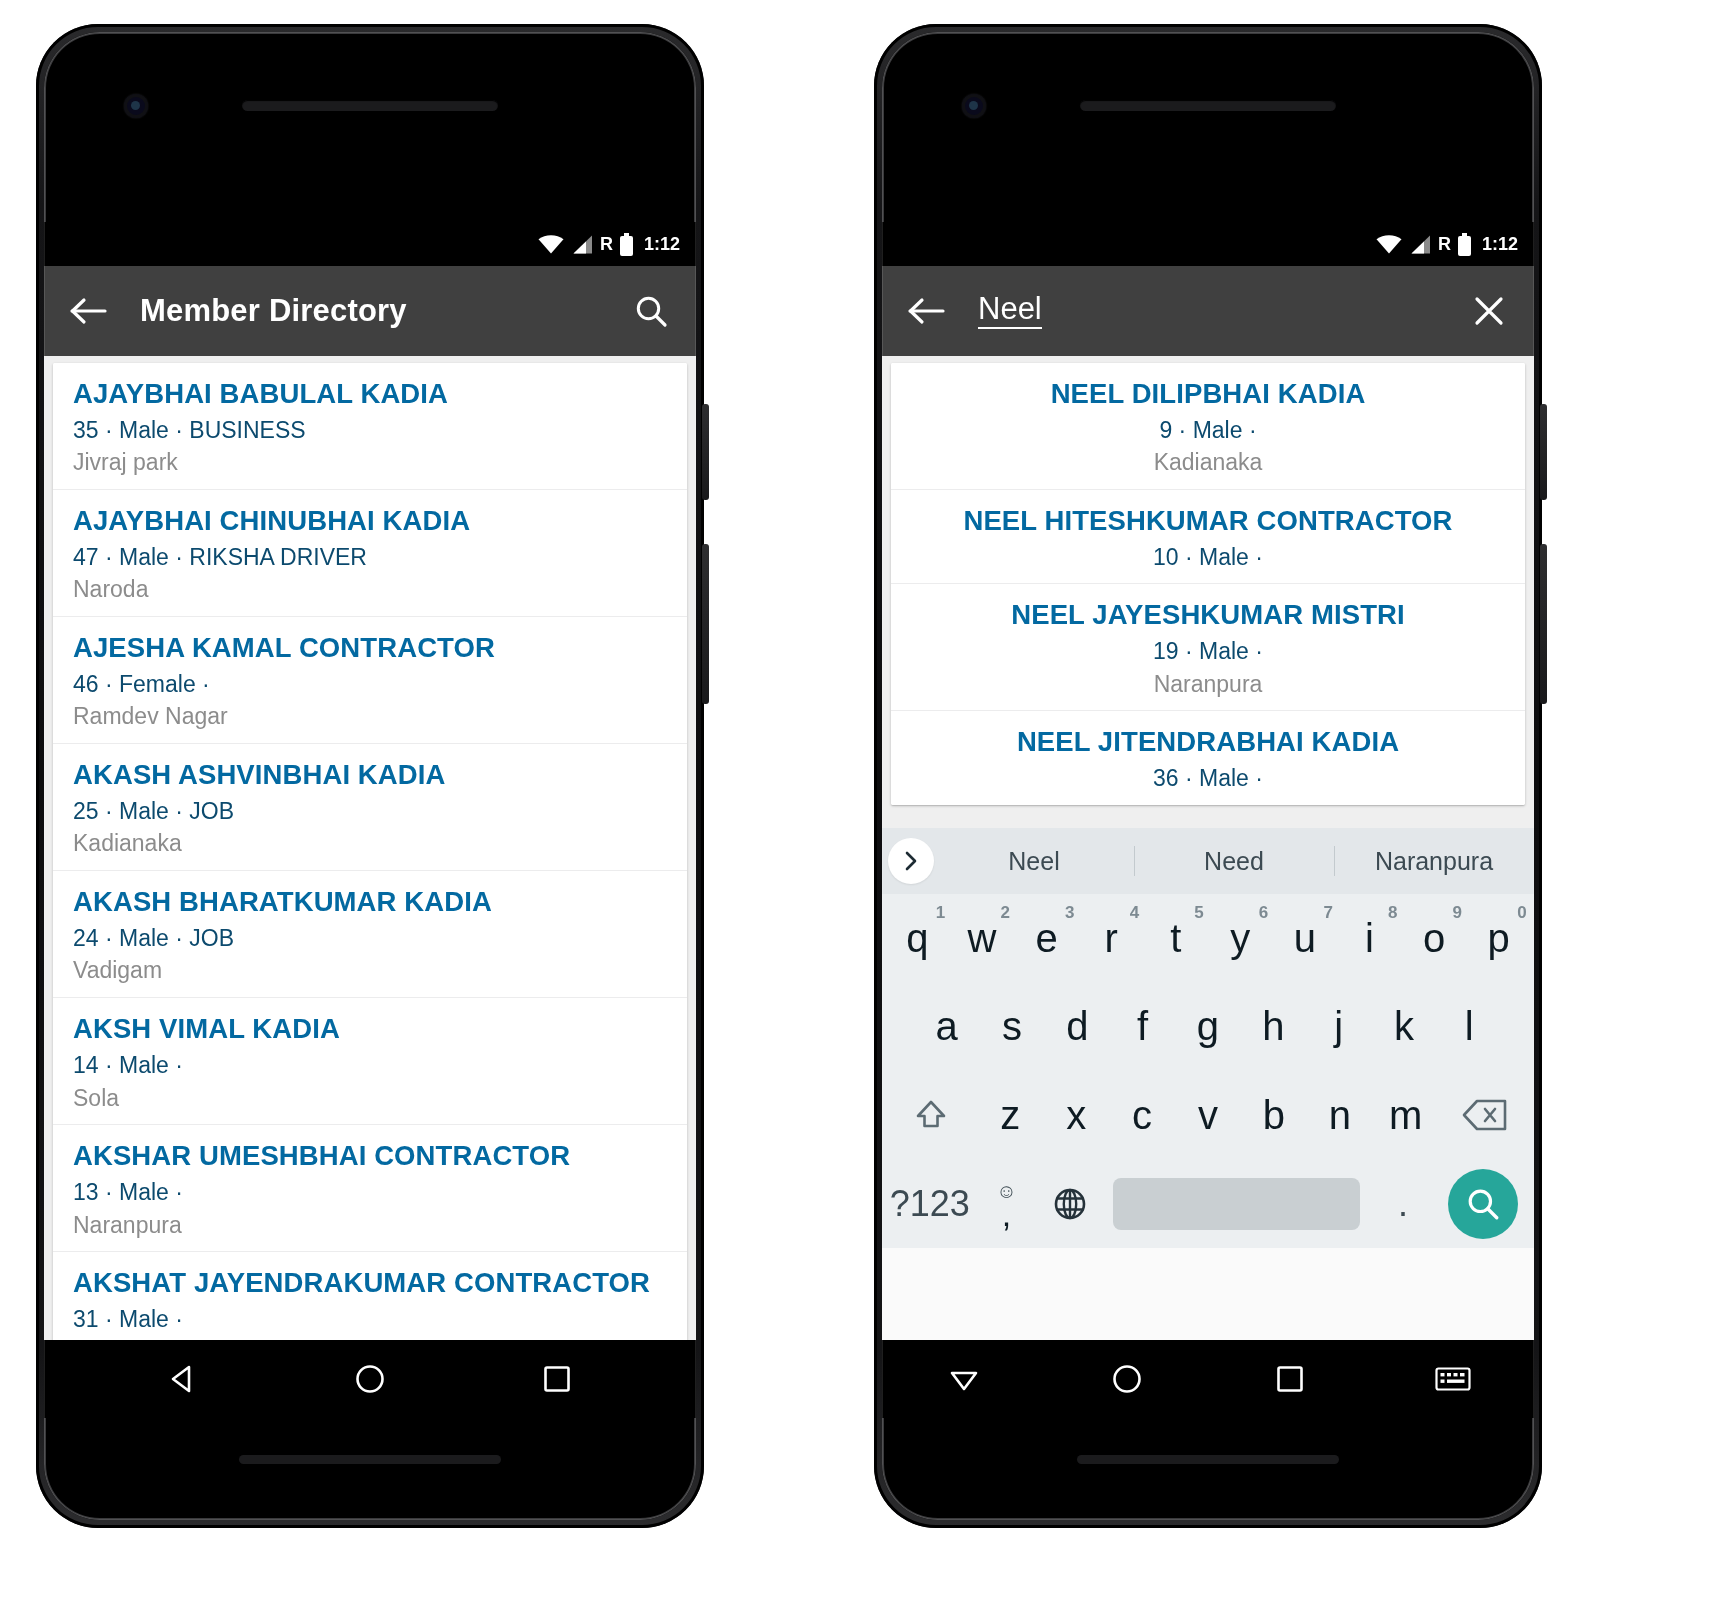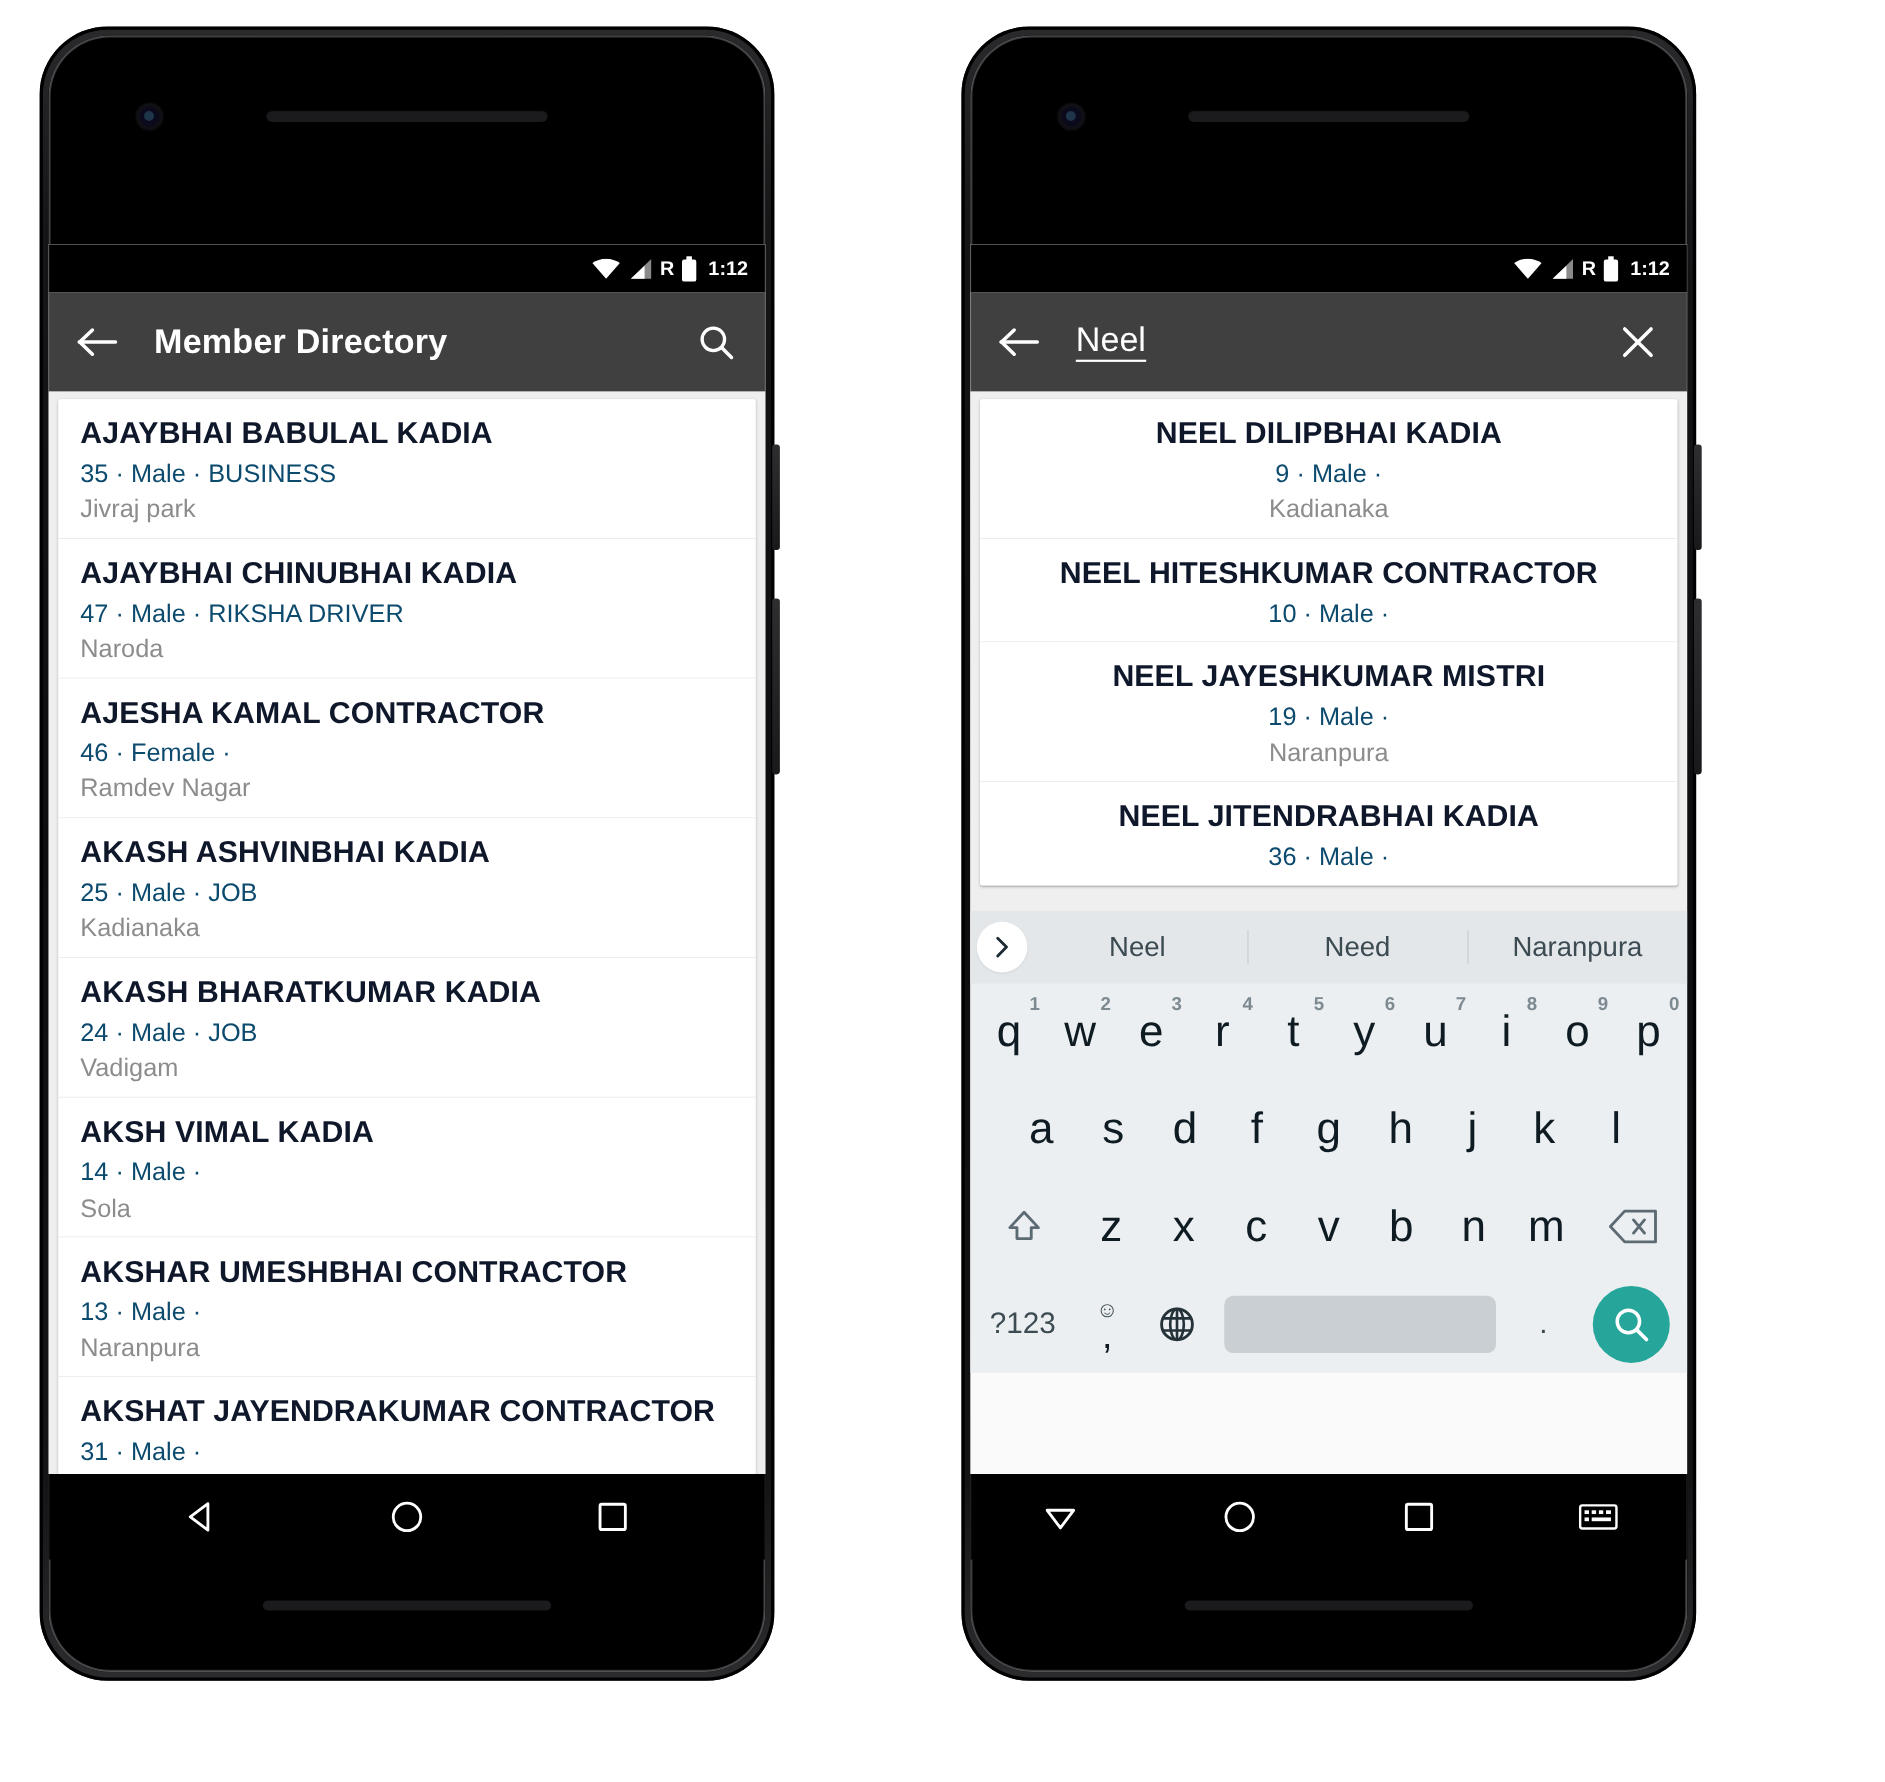--- a/index.html
+++ b/index.html
@@ -128,21 +128,21 @@
     border-radius: 2px;
     overflow: hidden;
   }
   .row {
     padding: 14px 20px 12px 20px;
     border-bottom: 1px solid #ececed;
     background: #fff;
   }
   .row:last-child { border-bottom: none; }
   .row .nm {
-    font-size: 27.5px; font-weight: 700; color: #0f172a; letter-spacing: .1px;
+    font-size: 27.5px; font-weight: 700; color: #0369a1; letter-spacing: .1px;
     line-height: 1.22; white-space: nowrap;
   }
   .row .meta {
     font-size: 23px; color: #0c4a6e; margin-top: 5px; line-height: 1.25;
     white-space: nowrap;
   }
   .row .loc {
     font-size: 23px; color: #8c8c8c; margin-top: 4px; line-height: 1.25;
   }
 
@@ -185,21 +185,21 @@
     position: absolute; top: 9px; right: 50%; margin-right: -28px;
     font-size: 17px; color: #7d8a92; font-weight: 700;
   }
   .krow.r2 { padding: 0 32px; }
   .krow.r3 { padding: 0 3px; }
   .key.wide { flex: 1.4 1 0; }
   .key.space { flex: 4.2 1 0; }
   .space-bar {
     width: 92%; height: 52px; background: #c9cfd2; border-radius: 8px;
   }
-  .key.sym { font-size: 27px; color: #3c4a52; }
+  .key.sym { font-size: 36px; color: #3c4a52; }
   .key.searchkey { flex: 1.5 1 0; }
   .search-circle {
     width: 70px; height: 70px; border-radius: 50%;
     background: #26a69a; display:flex; align-items:center; justify-content:center;
   }
   .comma-key { position: relative; display:flex; flex-direction:column; align-items:center; }
   .comma-key .emo { font-size: 20px; color:#3c4a52; line-height: 1; margin-bottom: 2px;}
   .comma-key .cm { font-size: 34px; color:#0e1b23; line-height: .7;}
 
   

